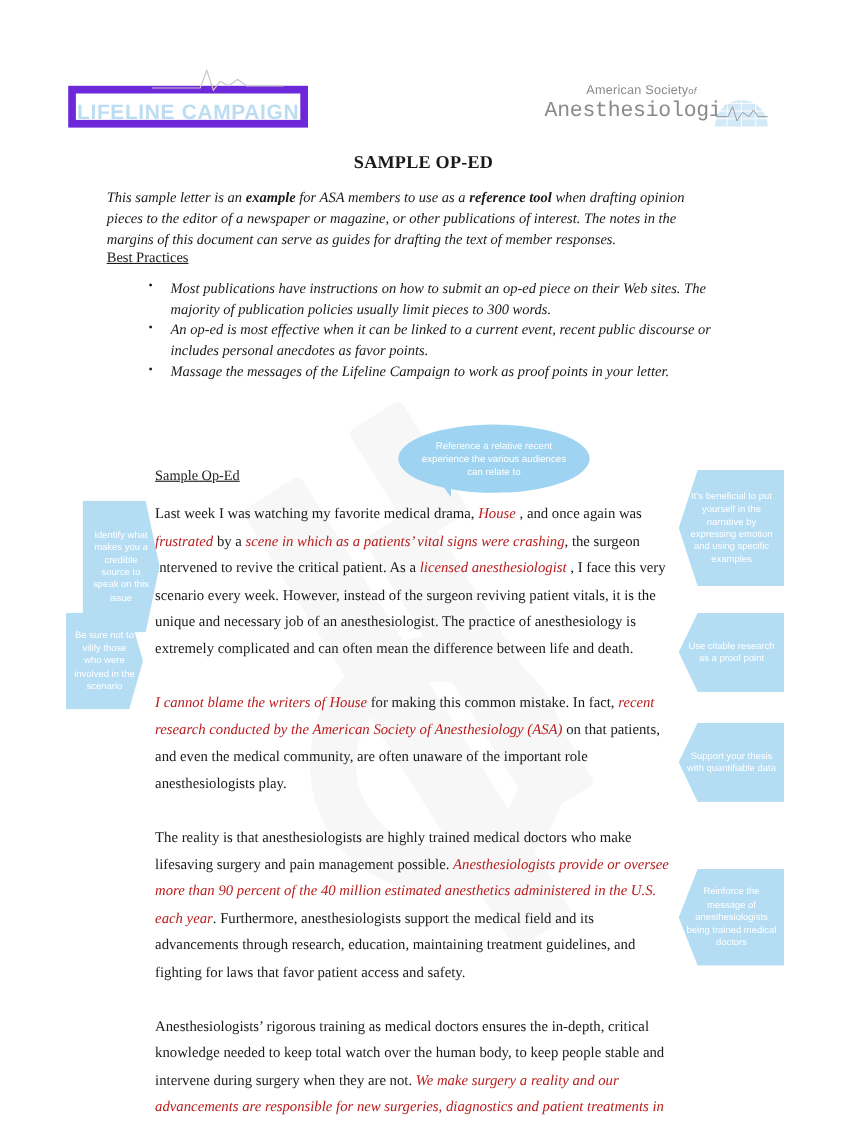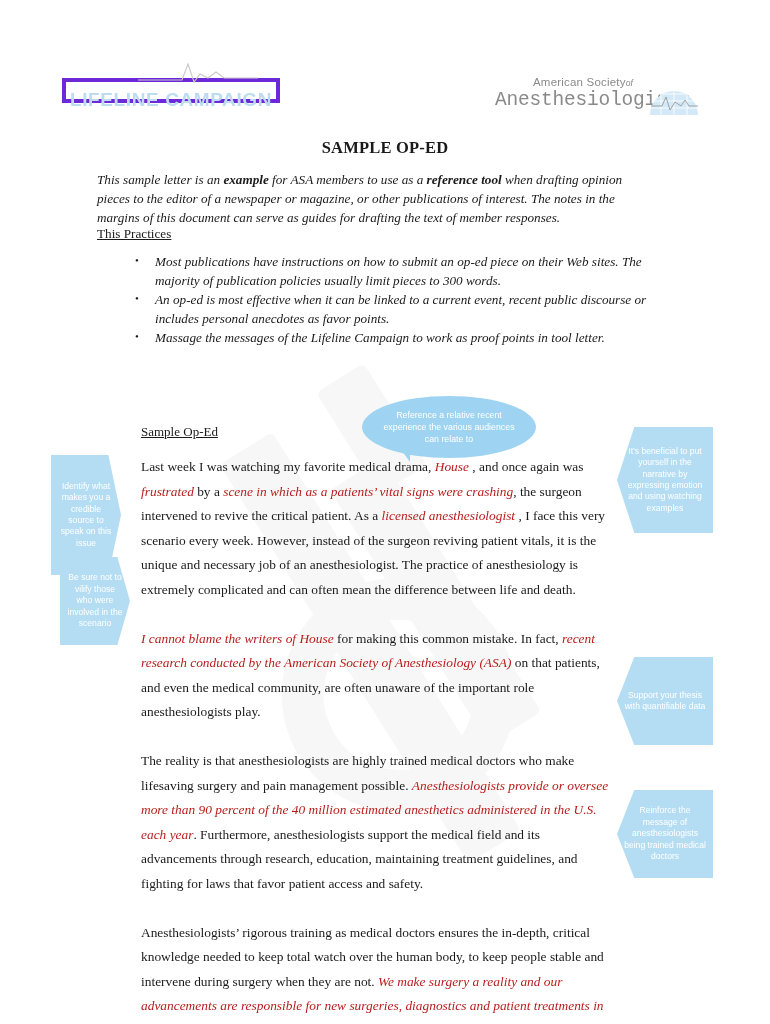--- a/index.html
+++ b/index.html
@@ -41,22 +41,22 @@
     left: 0; top: 0;
     width: 770px;
     height: 130px;
     z-index: 3;
   }
   .lifeline-logo {
     position: absolute;
     left: 62px;
     top: 78px;
     width: 218px;
-    height: 25px;
-    border: 4px solid #6d28d9;
+    height: 38px;
+    border: 7px solid #6d28d9;
     box-sizing: border-box;
     background: #ffffff;
   }
   .lifeline-logo .ll-text {
     position: absolute;
     left: 0; right: 0;
     top: 7px;
     text-align: center;
     font-family: "Liberation Sans", sans-serif;
     font-weight: bold;
@@ -219,31 +219,31 @@
   }
   .callout .ctext { width: 100%; padding: 0 7px; }
 
   .arrow-right {
     clip-path: polygon(0% 0%, 82% 0%, 100% 50%, 82% 100%, 0% 100%);
   }
   .arrow-left {
     clip-path: polygon(18% 0%, 100% 0%, 100% 100%, 18% 100%, 0% 50%);
   }
 
-  #callout-credible  { left: 51px;  top: 455px; width: 70px;  height: 120px; }
+  #callout-credible  { left: 75px;  top: 455px; width: 70px;  height: 120px; }
   #callout-vilify    { left: 60px;  top: 557px; width: 70px;  height: 88px; justify-content: center; }
   #callout-narrative { left: 617px; top: 427px; width: 96px;  height: 106px; }
   #callout-citable   { left: 617px; top: 557px; width: 96px;  height: 72px; }
-  #callout-data      { left: 617px; top: 657px; width: 96px;  height: 88px; justify-content: center; }
+  #callout-data      { left: 617px; top: 657px; width: 96px;  height: 72px; justify-content: center; }
   #callout-reinforce { left: 617px; top: 790px; width: 96px;  height: 88px; }
 
   .oval-callout {
     position: absolute;
     left: 362px;
-    top: 396px;
+    top: 386px;
     width: 174px;
     height: 62px;
     z-index: 4;
   }
   .oval-callout .bubble {
     position: absolute;
     inset: 0;
     background: #9ed4f2;
     border-radius: 50% / 50%;
   }
@@ -311,25 +311,25 @@
       </svg>
     </div>
   </div>
 
   <div class="doc">
 
     <div class="title">SAMPLE OP-ED</div>
 
     <div class="intro"><span>This sample letter is an </span><b>example</b><span> for ASA members to use as a </span><b>reference tool</b><span> when drafting opinion pieces to the editor of a newspaper or magazine, or other publications of interest.  The notes in the margins of this document can serve as guides for drafting the text of member responses.</span></div>
 
-    <div class="bp-head">This Practices</div>
+    <div class="bp-head">Best Practices</div>
     <ul class="bp-list">
       <li>Most publications have instructions on how to submit an op-ed piece on their Web sites. The majority of publication policies usually limit pieces to 300 words.</li>
       <li>An op-ed is most effective when it can be linked to a current event, recent public discourse or includes personal anecdotes as favor points.</li>
-      <li>Massage the messages of the Lifeline Campaign to work as proof points in tool letter.</li>
+      <li>Massage the messages of the Lifeline Campaign to work as proof points in your letter.</li>
     </ul>
 
     <div class="sample-label">Sample Op-Ed</div>
 
     <div class="letter">
 
       <p><span>Last week I was watching my favorite medical drama, </span><span class="hl">House</span><span> , and once again was </span><span class="hl">frustrated</span><span> by a </span><span class="hl">scene in which as a patients’ vital signs were crashing</span><span>, the surgeon intervened to revive the critical patient.  As a </span><span class="hl">licensed anesthesiologist</span><span> , I face this very scenario every week.  However, instead of the surgeon reviving patient vitals, it is the unique and necessary job of an anesthesiologist.  The practice of anesthesiology is extremely complicated and can often mean the difference between life and death.</span></p>
 
       <p><span class="hl">I cannot blame the writers of House</span><span> for making this common mistake. In fact, </span><span class="hl">recent research conducted by the American Society of Anesthesiology (ASA)</span><span>  on that patients, and even the medical community, are often unaware of the important role anesthesiologists play.</span></p>
 
@@ -348,23 +348,26 @@
 
   <div class="callout arrow-right" id="callout-credible">
     <span class="ctext">Identify what makes you a credible source to speak on this issue</span>
   </div>
 
   <div class="callout arrow-right" id="callout-vilify">
     <span class="ctext">Be sure not to vilify those who were involved in the scenario</span>
   </div>
 
   <div class="callout arrow-left" id="callout-narrative">
-    <span class="ctext">It’s beneficial to put yourself in the narrative by expressing emotion and using watching examples</span>
-  </div>
-
+    <span class="ctext">It’s beneficial to put yourself in the narrative by expressing emotion and using specific examples</span>
+  </div>
+
+  <div class="callout arrow-left" id="callout-citable">
+    <span class="ctext">Use citable research as a proof point</span>
+  </div>
 
   <div class="callout arrow-left" id="callout-data">
     <span class="ctext">Support your thesis with quantifiable data</span>
   </div>
 
   <div class="callout arrow-left" id="callout-reinforce">
     <span class="ctext">Reinforce the message of anesthesiologists being trained medical doctors</span>
   </div>
 
 </div>

